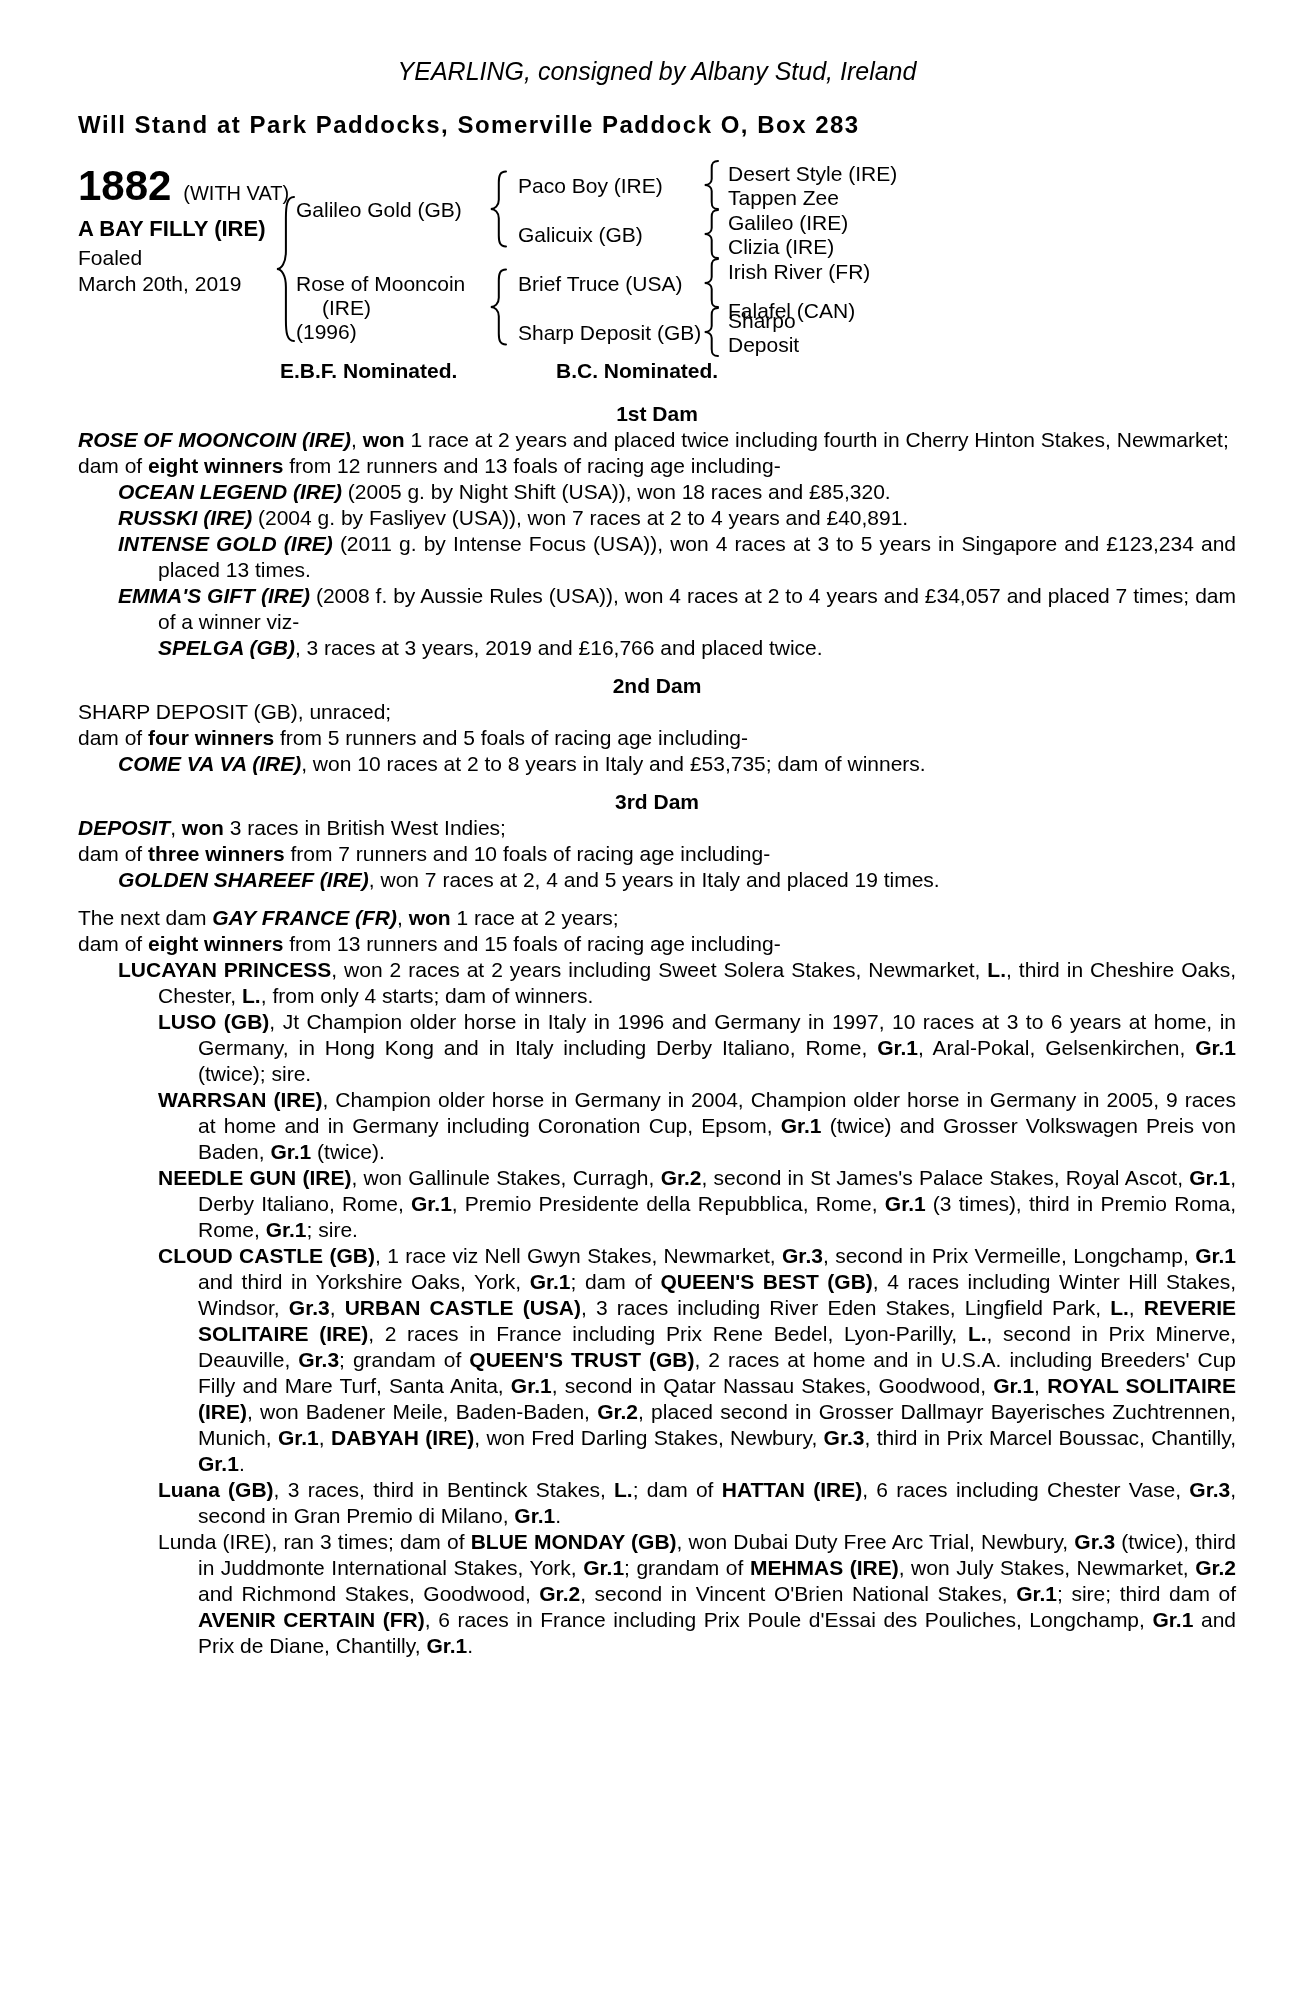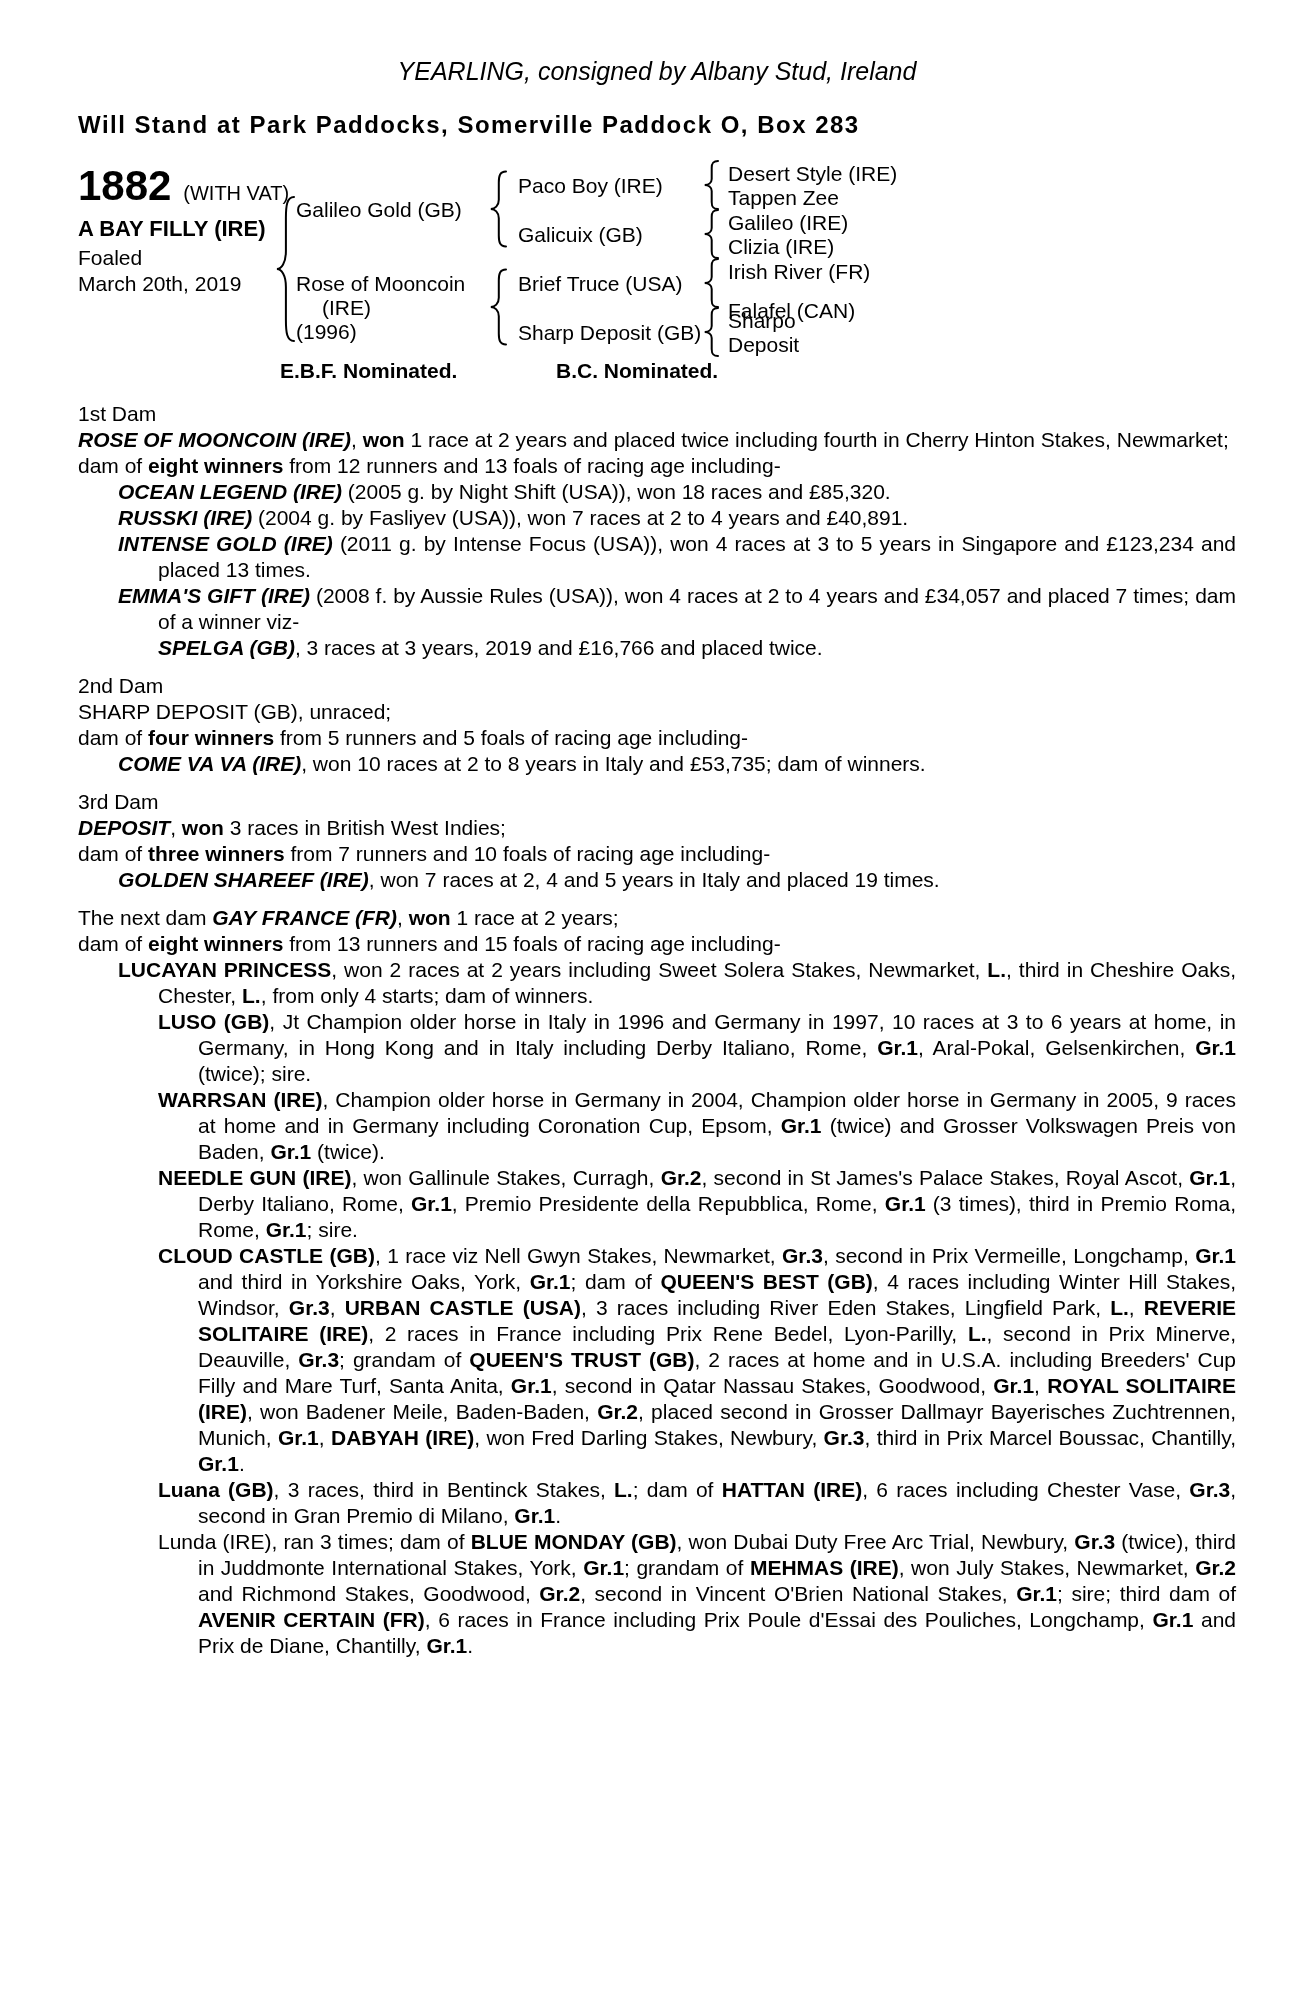--- a/index.html
+++ b/index.html
@@ -58,21 +58,22 @@
     margin-top: 12px;
     font-size: 21px;
     line-height: 26px;
   }
   #sections section { margin-top: 12px; }
   #sections section:first-child { margin-top: 0; }
   #sections h2 {
     margin: 0;
     font-size: 21px;
     line-height: 26px;
-    font-weight: normal;
+    font-weight: bold;
+    text-align: center;
   }
   #sections p {
     margin: 0;
     text-align: justify;
   }
   .ind0 { padding-left: 40px;  text-indent: -40px; }
   .ind1 { padding-left: 80px;  text-indent: -40px; }
   .ind2 { padding-left: 120px; text-indent: -40px; }
   .b  { font-weight: bold; }
   .i  { font-style: italic; font-weight: bold; }

